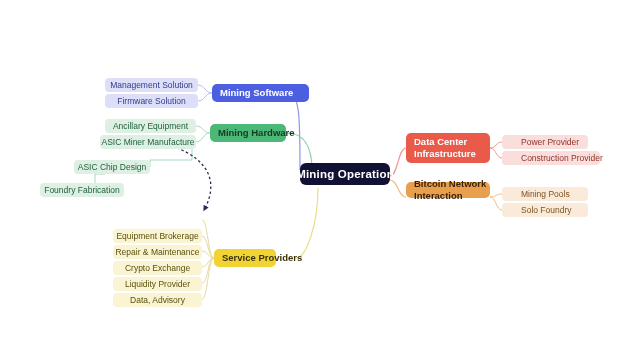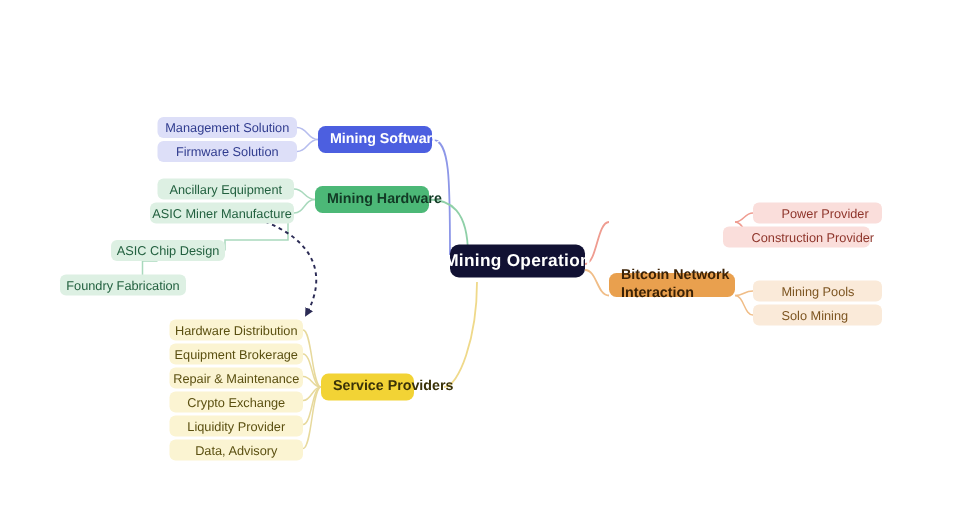--- a/index.html
+++ b/index.html
@@ -113,32 +113,36 @@
       <marker id="ah" markerWidth="5" markerHeight="5" refX="3.4" refY="2.2" orient="auto">
         <path d="M0,0 L4.4,2.2 L0,4.4 z" fill="#2b2b55"></path>
       </marker>
     </defs>
   </svg>
 
   <div class="node n-root" style="left:300px; top:163px; width:90px; height:22px;">
     <span>Mining Operation</span>
   </div>
 
-  <div class="node n-branch n-soft" style="left:212px; top:84px; width:76px; height:18px;">
+  <div class="node n-branch n-soft" style="left:212px; top:84px; width:97px; height:18px;">
     <span>Mining Software</span>
   </div>
 
   <div class="node n-branch n-hard" style="left:210px; top:124px; width:76px; height:18px;">
     <span>Mining Hardware</span>
   </div>
 
   <div class="node n-branch n-serv" style="left:214px; top:249px; width:62px; height:18px;">
     <span>Service Providers</span>
   </div>
 
+  <div class="node n-branch n-dc two-line" style="left:406px; top:133px; width:84px; height:30px;">
+    <span>Data Center
+Infrastructure</span>
+  </div>
 
   <div class="node n-branch n-btc two-line" style="left:406px; top:182px; width:84px; height:16px;">
     <span>Bitcoin Network
 Interaction</span>
   </div>
 
   <div class="node n-leaf leaf-blue" style="left:105px; top:78px; width:93px; height:14px;">
     <span>Management Solution</span>
   </div>
   <div class="node n-leaf leaf-blue" style="left:105px; top:94px; width:93px; height:14px;">
@@ -151,46 +155,43 @@
   <div class="node n-leaf leaf-green" style="left:100px; top:135px; width:96px; height:14px;">
     <span>ASIC Miner Manufacture</span>
   </div>
   <div class="node n-leaf leaf-green" style="left:74px; top:160px; width:76px; height:14px;">
     <span>ASIC Chip Design</span>
   </div>
   <div class="node n-leaf leaf-green" style="left:40px; top:183px; width:84px; height:14px;">
     <span>Foundry Fabrication</span>
   </div>
 
-  <div class="node n-leaf leaf-yellow" style="left:113px; top:213px; width:89px; height:14px;">
-    <span>Hardware Distribution</span>
-  </div>
   <div class="node n-leaf leaf-yellow" style="left:113px; top:229px; width:89px; height:14px;">
     <span>Equipment Brokerage</span>
   </div>
   <div class="node n-leaf leaf-yellow" style="left:113px; top:245px; width:89px; height:14px;">
     <span>Repair &amp; Maintenance</span>
   </div>
   <div class="node n-leaf leaf-yellow" style="left:113px; top:261px; width:89px; height:14px;">
     <span>Crypto Exchange</span>
   </div>
   <div class="node n-leaf leaf-yellow" style="left:113px; top:277px; width:89px; height:14px;">
     <span>Liquidity Provider</span>
   </div>
   <div class="node n-leaf leaf-yellow" style="left:113px; top:293px; width:89px; height:14px;">
     <span>Data, Advisory</span>
   </div>
 
   <div class="node n-leaf leaf-red" style="left:502px; top:135px; width:86px; height:14px;text-align:center;">
     <span>Power Provider</span>
   </div>
-  <div class="node n-leaf leaf-red" style="left:482px; top:151px; width:98px; height:14px;">
+  <div class="node n-leaf leaf-red" style="left:502px; top:151px; width:98px; height:14px;">
     <span>Construction Provider</span>
   </div>
 
   <div class="node n-leaf leaf-peach" style="left:502px; top:187px; width:86px; height:14px;">
     <span>Mining Pools</span>
   </div>
   <div class="node n-leaf leaf-peach" style="left:502px; top:203px; width:86px; height:14px;">
-    <span>Solo Mining</span>
+    <span>Solo Foundry</span>
   </div>
 
 </div>
 
 </body></html>

